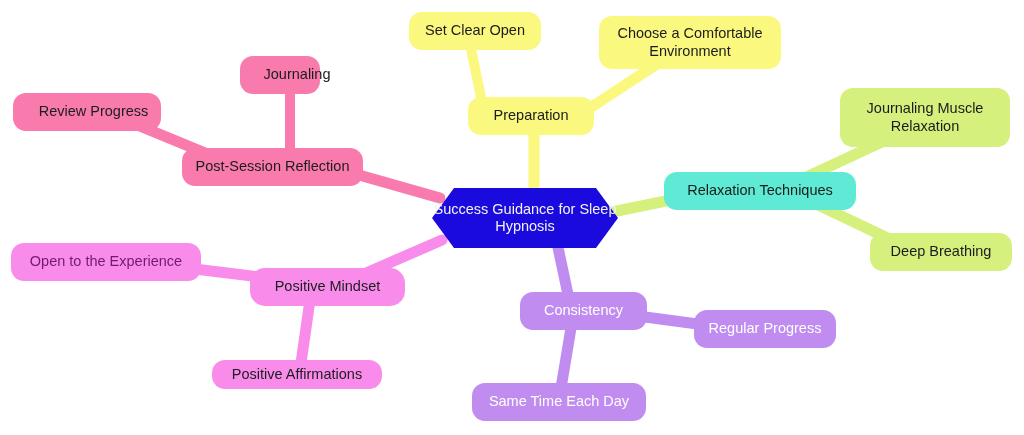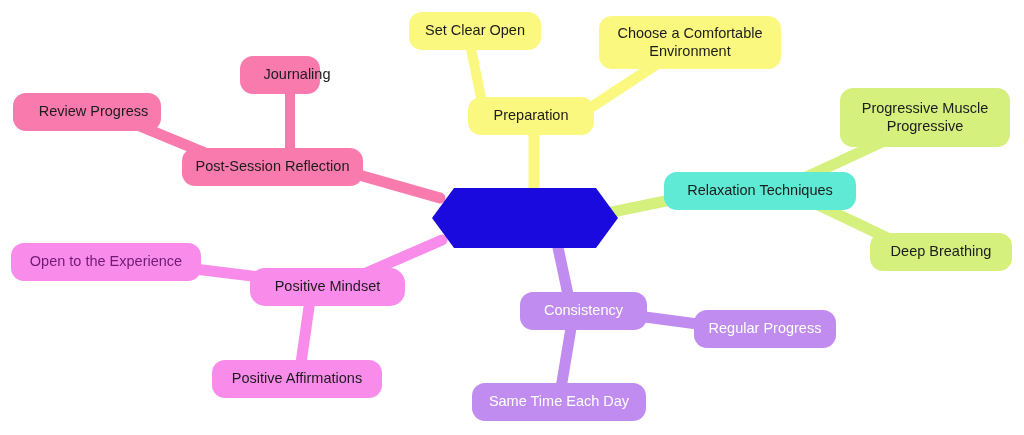--- a/index.html
+++ b/index.html
@@ -83,51 +83,52 @@
       <div class="node" style="left: 409px; top: 12px; width: 132px; height: 38px; background: rgb(250, 248, 127); color: rgb(28, 28, 28);">
         <span>Set Clear Open</span>
       </div>
       <div class="node" style="left: 599px; top: 16px; width: 182px; height: 53px; background: rgb(250, 248, 127); color: rgb(28, 28, 28);">
         <span>Choose a Comfortable Environment</span>
       </div>
       <div class="node" style="left: 664px; top: 172px; width: 192px; height: 38px; background: #5eead4; color: rgb(28, 28, 28);">
         <span>Relaxation Techniques</span>
       </div>
       <div class="node" style="left: 840px; top: 88px; width: 170px; height: 59px; background: rgb(213, 240, 125); color: rgb(28, 28, 28);">
-        <span>Progressive Muscle Progressive</span>
+        <span>Journaling Muscle Relaxation</span>
       </div>
       <div class="node" style="left: 870px; top: 233px; width: 142px; height: 38px; background: rgb(213, 240, 125); color: rgb(28, 28, 28);">
         <span>Deep Breathing</span>
       </div>
       <div class="node" style="left: 520px; top: 292px; width: 127px; height: 38px; background: rgb(192, 140, 240); color: rgb(255, 255, 255);">
         <span>Consistency</span>
       </div>
       <div class="node" style="left: 694px; top: 310px; width: 142px; height: 38px; background: rgb(192, 140, 240); color: rgb(255, 255, 255);">
         <span>Regular Progress</span>
       </div>
       <div class="node" style="left: 472px; top: 383px; width: 174px; height: 38px; background: rgb(192, 140, 240); color: rgb(255, 255, 255);">
         <span>Same Time Each Day</span>
       </div>
       <div class="node" style="left: 250px; top: 268px; width: 155px; height: 38px; background: rgb(249, 140, 235); color: rgb(28, 28, 28); border-radius: 15px;">
         <span>Positive Mindset</span>
       </div>
       <div class="node" style="left: 11px; top: 243px; width: 190px; height: 38px; background: rgb(249, 140, 235); color: #701a75;">
         <span>Open to the Experience</span>
       </div>
-      <div class="node" style="left: 212px; top: 360px; width: 170px; height: 38px; background: rgb(249, 140, 235); color: rgb(28, 28, 28);">
+      <div class="node" style="left: 212px; top: 360px; width: 170px; height: 29px; background: rgb(249, 140, 235); color: rgb(28, 28, 28);">
         <span>Positive Affirmations</span>
       </div>
       <div class="node" style="left: 182px; top: 148px; width: 181px; height: 38px; background: rgb(249, 123, 174); color: rgb(28, 28, 28);">
         <span>Post-Session Reflection</span>
       </div>
       <div class="node" style="left: 13px; top: 93px; width: 148px; height: 38px; background: rgb(249, 123, 174); color: rgb(28, 28, 28); padding-left: 23px;">
         <span>Review Progress</span>
       </div>
       <div class="node" style="left: 240px; top: 56px; width: 80px; height: 38px; background: rgb(249, 123, 174); color: rgb(28, 28, 28); padding-left: 44px;">
         <span>Journaling</span>
       </div>
       <div class="node center" style="left: 432px; top: 188px; width: 186px; height: 60px; color: rgb(242, 242, 242);">
         <svg class="hex" width="186" height="60" viewBox="0 0 186 60">
           <polygon points="22,0 164,0 186,30 164,60 22,60 0,30" fill="#1a0ade"></polygon>
         </svg>
+        <span class="hexlabel">Success Guidance for Sleep Hypnosis</span>
       </div>
     </div>
 </div>
 
 </body></html>

